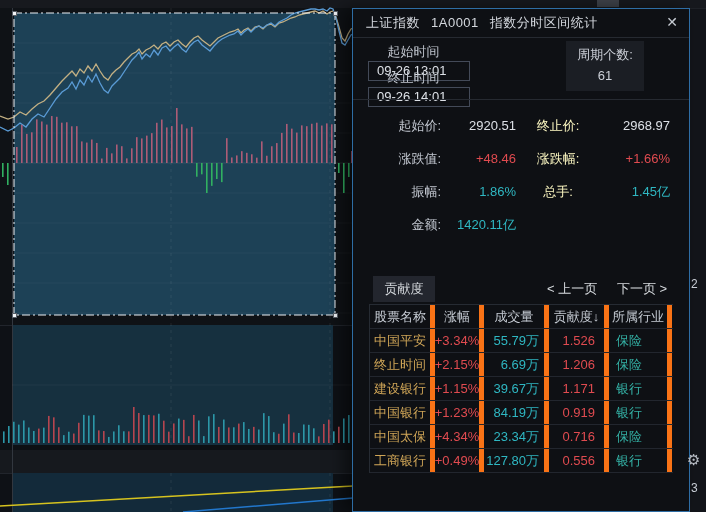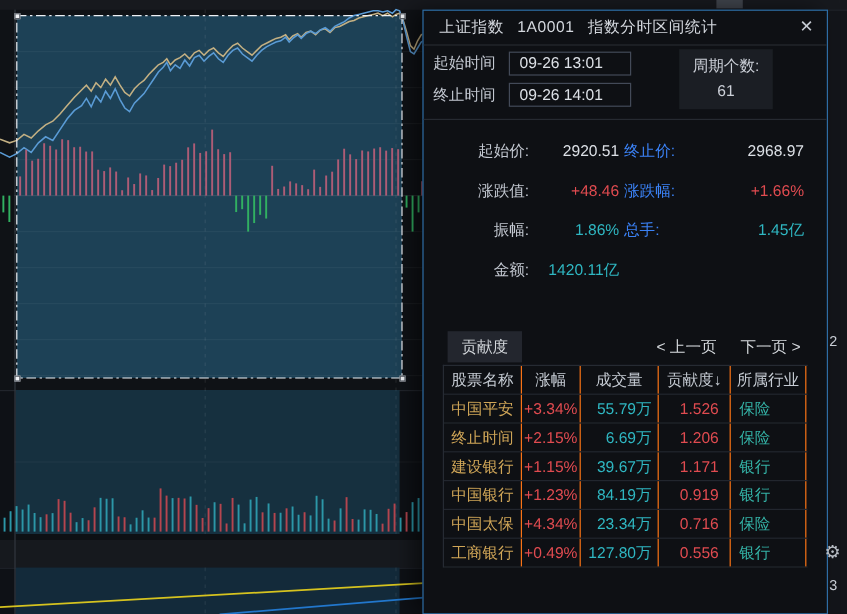--- a/index.html
+++ b/index.html
@@ -21,43 +21,43 @@
   .sel-inner{position:absolute;left:14px;top:13px;width:321px;height:302px;background:#1d4156;}
   svg.overlay{position:absolute;left:0;top:0;}
   .handle{position:absolute;width:5px;height:5px;background:#f2f4f7;border:1px solid #5a6068;box-sizing:border-box;}
   
   .panel{position:absolute;left:352px;top:8px;width:338px;height:504px;box-sizing:border-box;
          background:#0e1014;border:1px solid #2e6da4;box-shadow:-8px 0 16px rgba(0,0,0,.5);color:#dce0e6;font-size:13px;}
   .p-header{position:absolute;left:0;top:0;width:100%;height:28px;border-bottom:1px solid #262a31;display:flex;align-items:center;}
   .p-title{margin-left:13px;color:#d4d8de;letter-spacing:.5px;}
   .p-title span{margin-right:11px;}
   .p-close{position:absolute;right:11px;top:5px;color:#c6cbd3;font-size:14px;cursor:pointer;}
-  .trow-time{position:absolute;left:8px;height:19px;display:flex;align-items:center;}
+  .trow-time{position:absolute;left:8px;height:19px;display:flex;align-items:center;flex-direction:column;}
   .t-label{color:#c2c7d0;width:56px;}
   .t-input{margin-left:7px;width:92px;height:18px;line-height:18px;border:1px solid #434a58;background:transparent;
            color:#dde1e7;padding-left:8px;box-sizing:content-box;}
   .periodbox{position:absolute;left:213px;top:32px;width:78px;height:50px;background:#1b1e24;
              display:flex;flex-direction:column;align-items:center;justify-content:center;color:#ccd0d8;line-height:1.6;}
   .timesec-border{position:absolute;left:0;top:90px;width:100%;height:1px;background:#262a31;}
   .stats{position:absolute;left:0;top:100px;width:100%;}
   .srow{display:flex;align-items:center;height:33px;padding-left:8px;}
   .sl1{width:80px;text-align:right;color:#c2c7d0;}
   .sv1{width:75px;text-align:right;}
-  .sl2{width:76px;margin-left:4px;text-align:left;color:#3b82f6;}
+  .sl2{width:76px;margin-left:4px;text-align:center;color:#fef9c3;}
   .sv2{width:74px;text-align:right;}
   .c-white{color:#dce0e6;} .c-red{color:#e04b50;} .c-green{color:#3bb257;} .c-cyan{color:#2fb7c2;}
   .c-name{color:#cfa557;} .c-ind{color:#34b3a7;}
   .tabrow{position:absolute;left:0;top:266px;width:100%;height:28px;}
   .tab{position:absolute;left:20px;top:1px;width:62px;height:26px;background:#23262e;color:#d6dade;
        display:flex;align-items:center;justify-content:center;cursor:pointer;}
   .pgprev{position:absolute;left:194px;top:5px;color:#d6dade;cursor:pointer;}
   .pgnext{position:absolute;left:264px;top:5px;color:#d6dade;cursor:pointer;}
   .table{position:absolute;left:16px;top:295px;width:304px;border-left:1px solid #262b33;border-top:1px solid #262b33;box-sizing:border-box;}
   .trow{display:grid;grid-template-columns:65px 49px 65px 60px 63px;height:23px;border-bottom:1px solid #22262e;}
-  .trow>div{border-right:1px solid #f97316;display:flex;align-items:center;overflow:hidden;white-space:nowrap;}
+  .trow>div{border-right:5px solid #f97316;display:flex;align-items:center;overflow:hidden;white-space:nowrap;}
   .th{color:#c6ccd4;}
   .cell-c{justify-content:center;}
   .cell-r{justify-content:flex-end;padding-right:5px;}
   .cell-r8{justify-content:flex-end;padding-right:9px;}
   .cell-l{padding-left:7px;}
   
   .edge-num{position:absolute;color:#c8cdd5;font-size:12px;z-index:6;font-family:"Liberation Sans",sans-serif;}
   .gear{position:absolute;left:687px;top:451px;color:#b9bec6;font-size:15px;z-index:6;cursor:pointer;}
 </style>
 </head>

